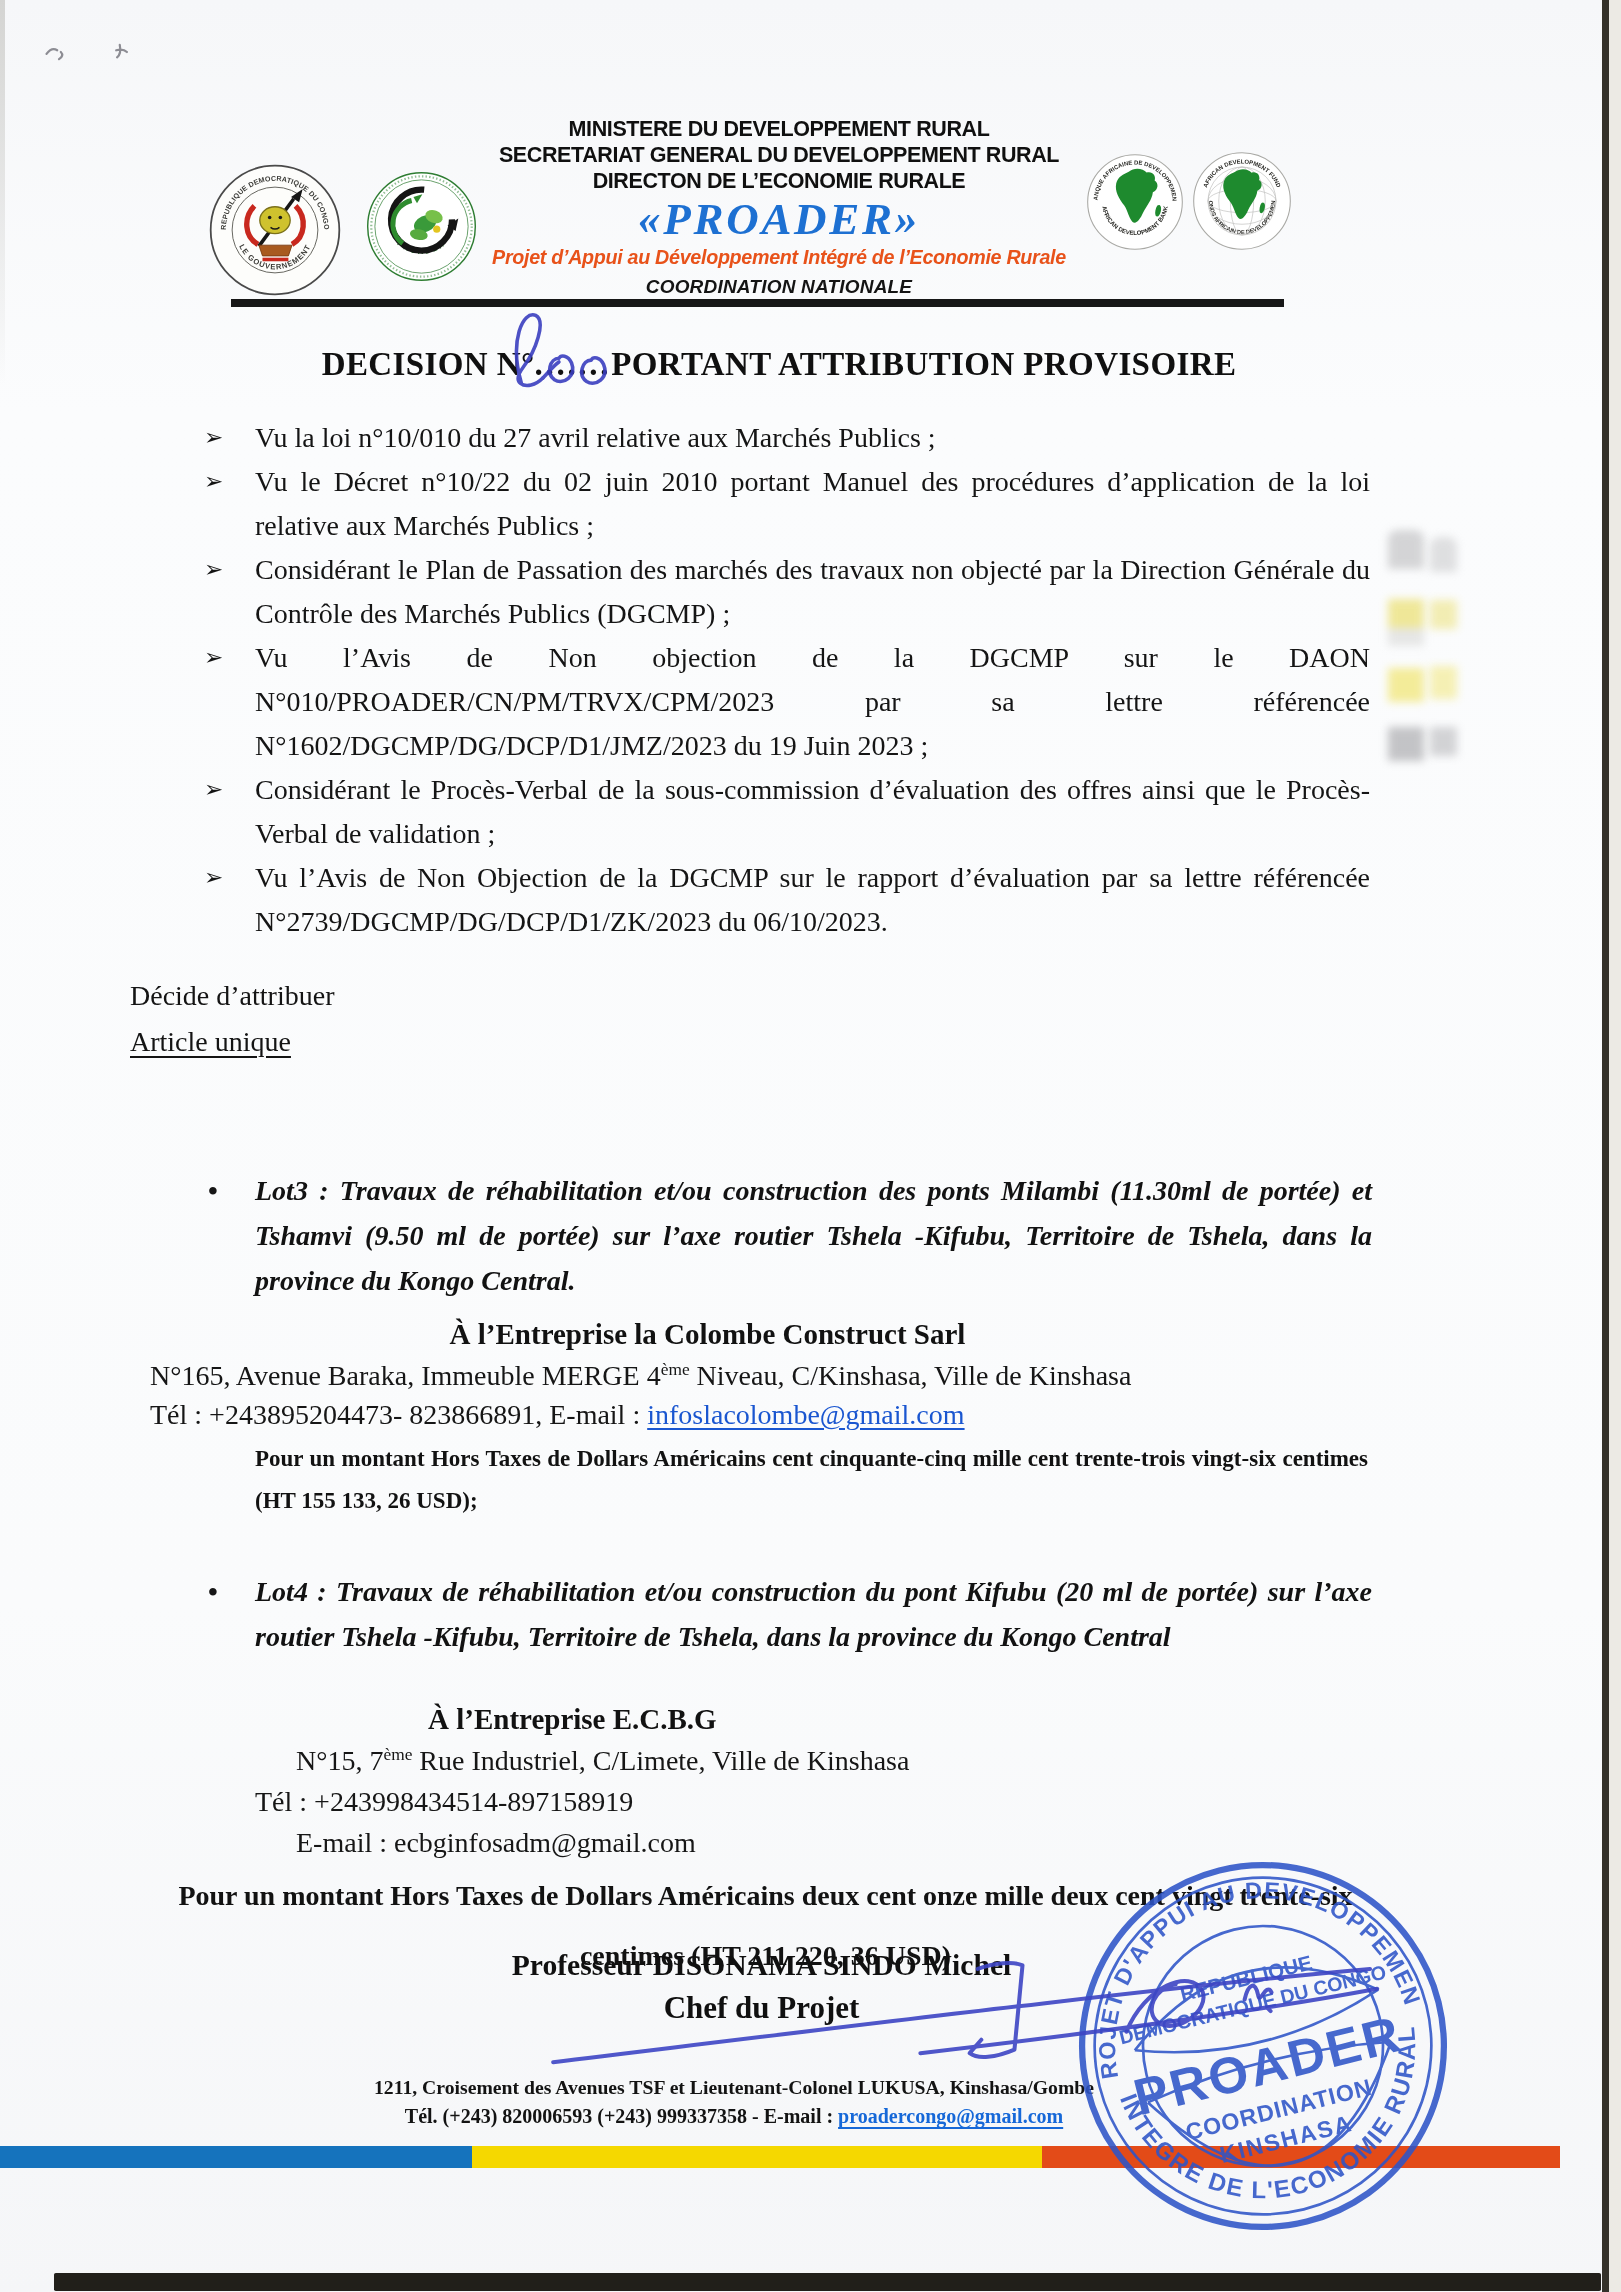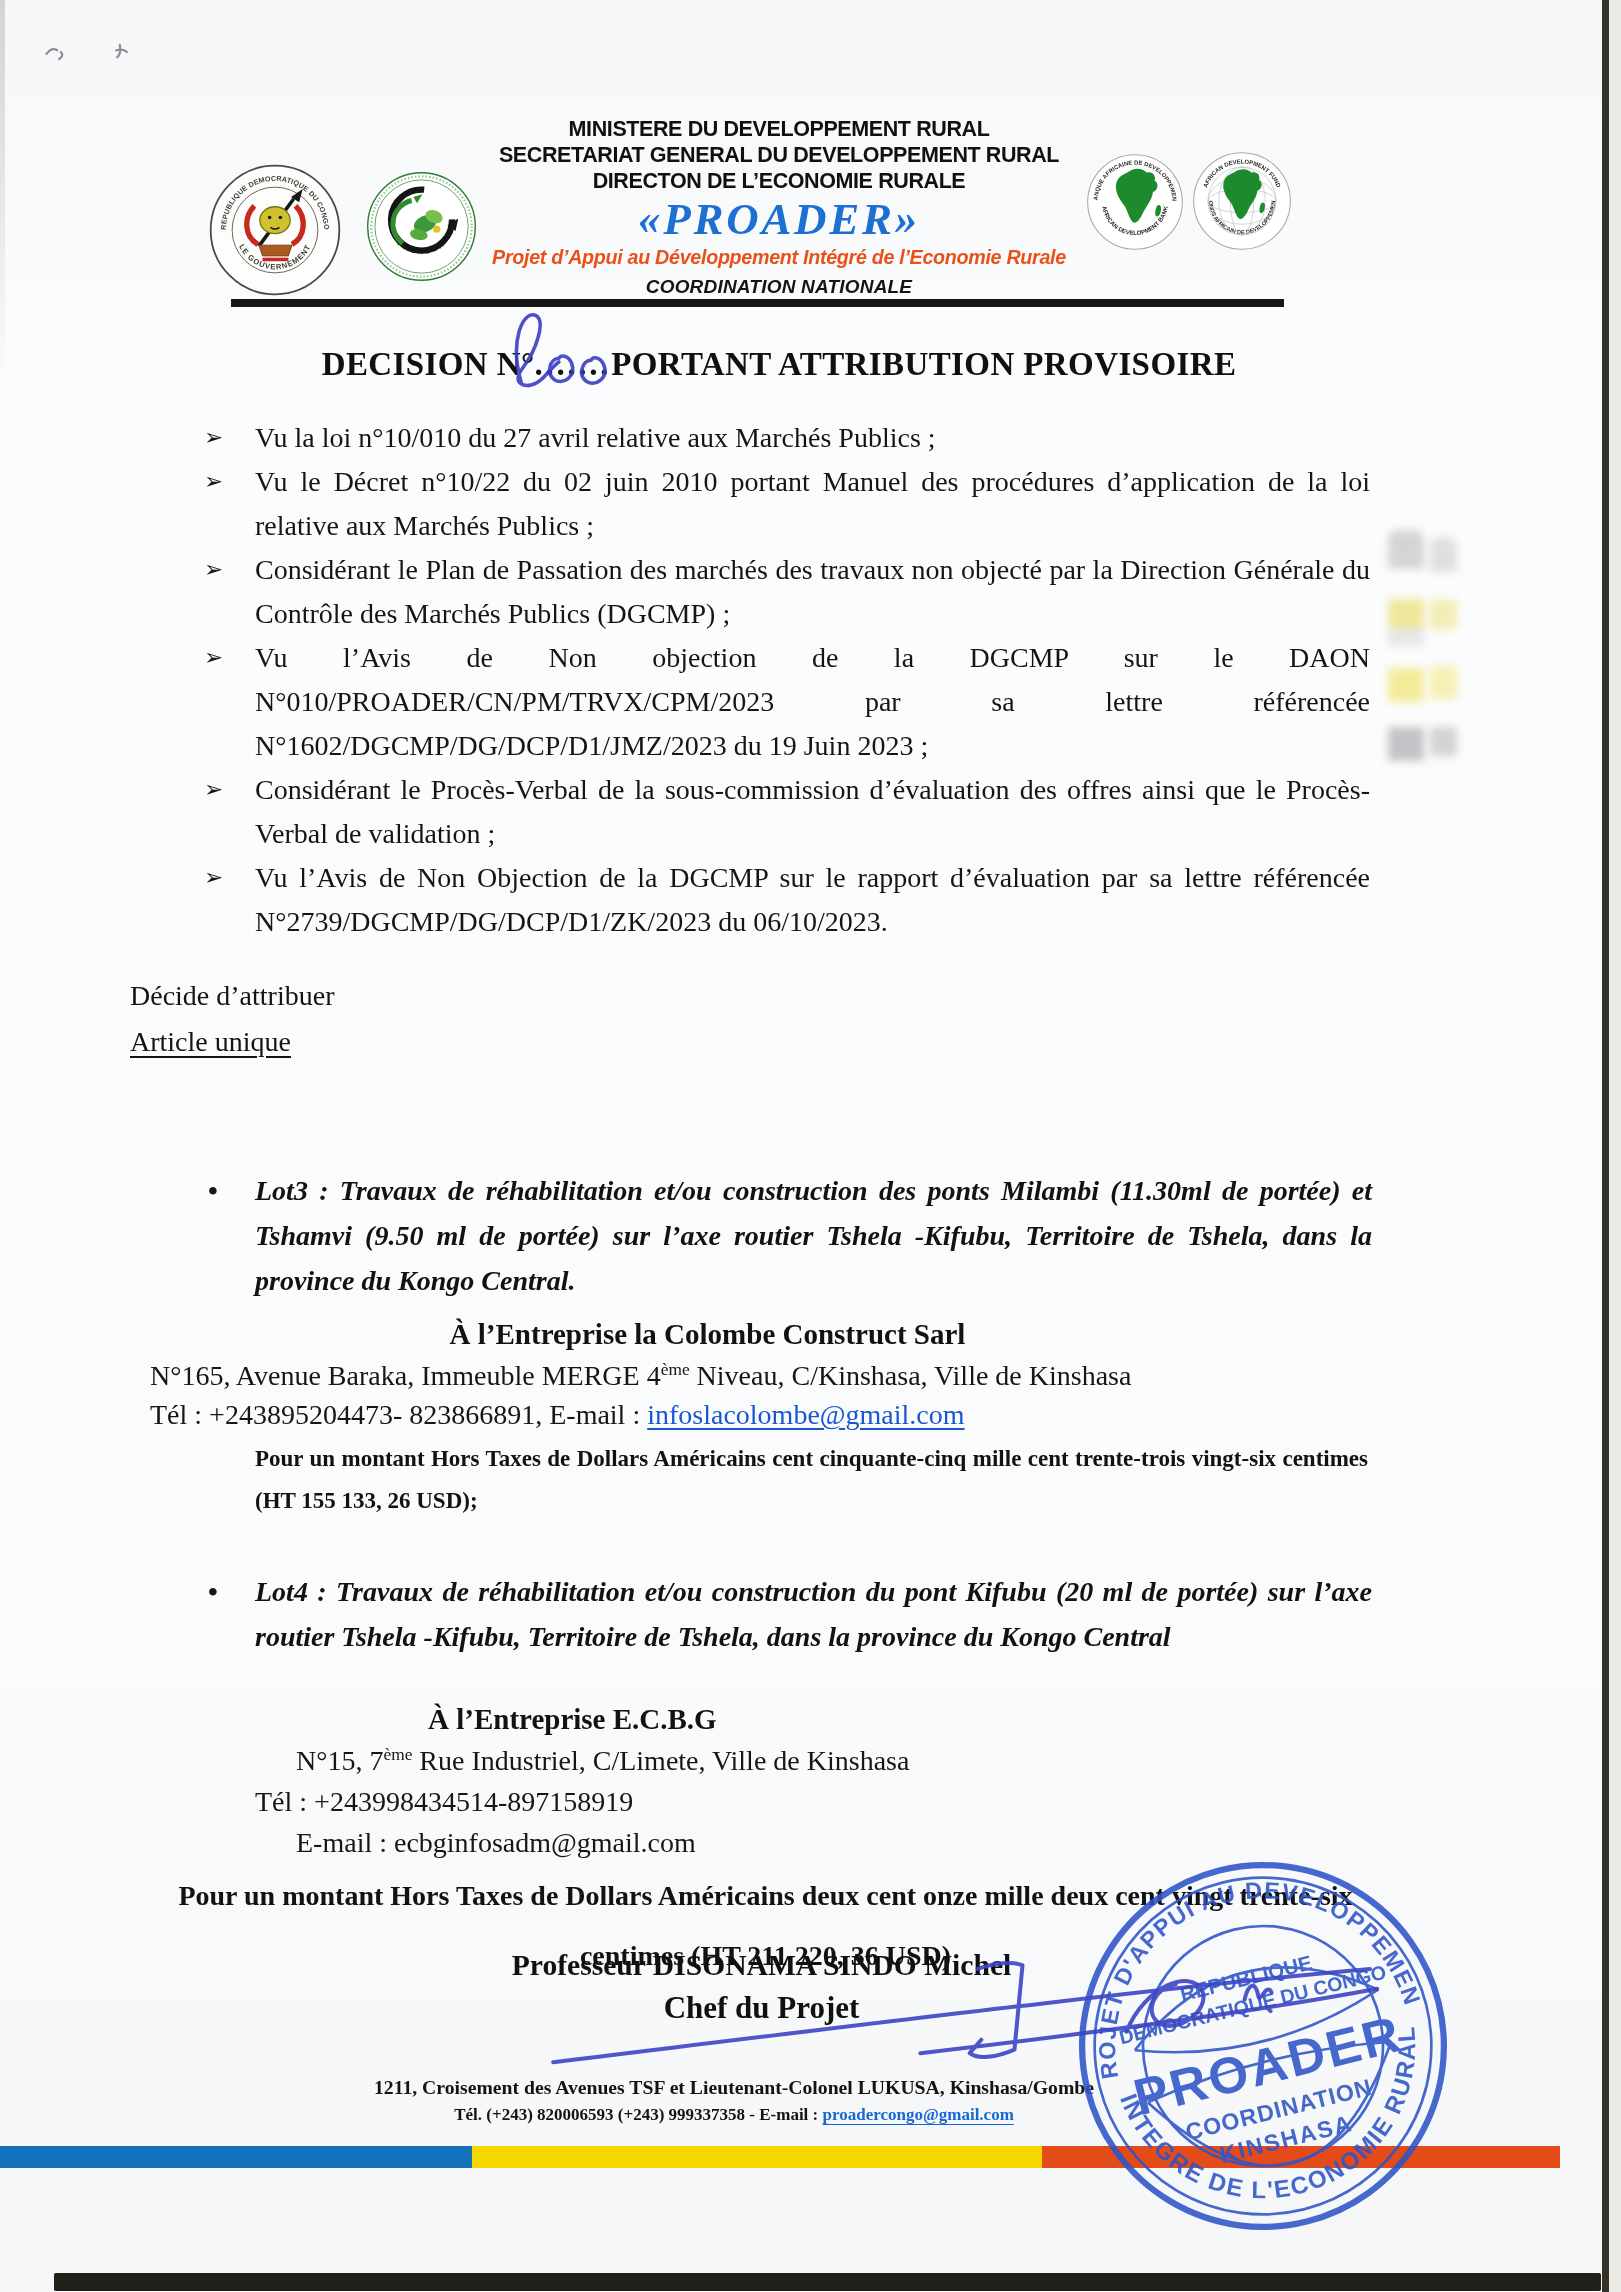--- a/index.html
+++ b/index.html
@@ -59,21 +59,21 @@
   .tel2{position:absolute;left:255px;top:1786px;font-size:28px;}
   .mail2{position:absolute;left:296px;top:1827px;font-size:28px;}
   .amount2{position:absolute;left:125px;top:1866px;width:1281px;text-align:center;font-weight:bold;font-size:28px;line-height:60px;color:#121212;}
   .email-link{color:#1a56d0;text-decoration:underline;text-underline-offset:3.6px;cursor:pointer;}
   sup{font-size:0.62em;}
   
   .sig-name{position:absolute;left:269px;top:1949px;width:985px;text-align:center;font-weight:bold;font-size:29.6px;color:#101010;}
   .sig-role{position:absolute;left:269px;top:1990px;width:985px;text-align:center;font-weight:bold;font-size:31px;color:#101010;}
   
   .footer1{position:absolute;left:134px;top:2076px;width:1200px;text-align:center;font-weight:bold;font-size:19.7px;color:#131313;}
-  .footer2{position:absolute;left:134px;top:2105px;width:1200px;text-align:center;font-weight:bold;font-size:17px;color:#131313;}
+  .footer2{position:absolute;left:134px;top:2105px;width:1200px;text-align:center;font-weight:bold;font-size:20px;color:#131313;}
   .footer2 .email-link{color:#1668d8;}
   
   .bar{position:absolute;top:2146px;height:22.4px;}
   .bar.blue{left:0;width:472px;}
   .bar.yellow{left:472px;width:570px;}
   .bar.orange{left:1042px;width:518px;}
   
   .stamp{position:absolute;left:1066px;top:1849px;width:394px;height:394px;transform:rotate(-14deg);opacity:.88;}
   .sigink{position:absolute;left:537px;top:1926px;width:851px;height:206px;}
 </style>

